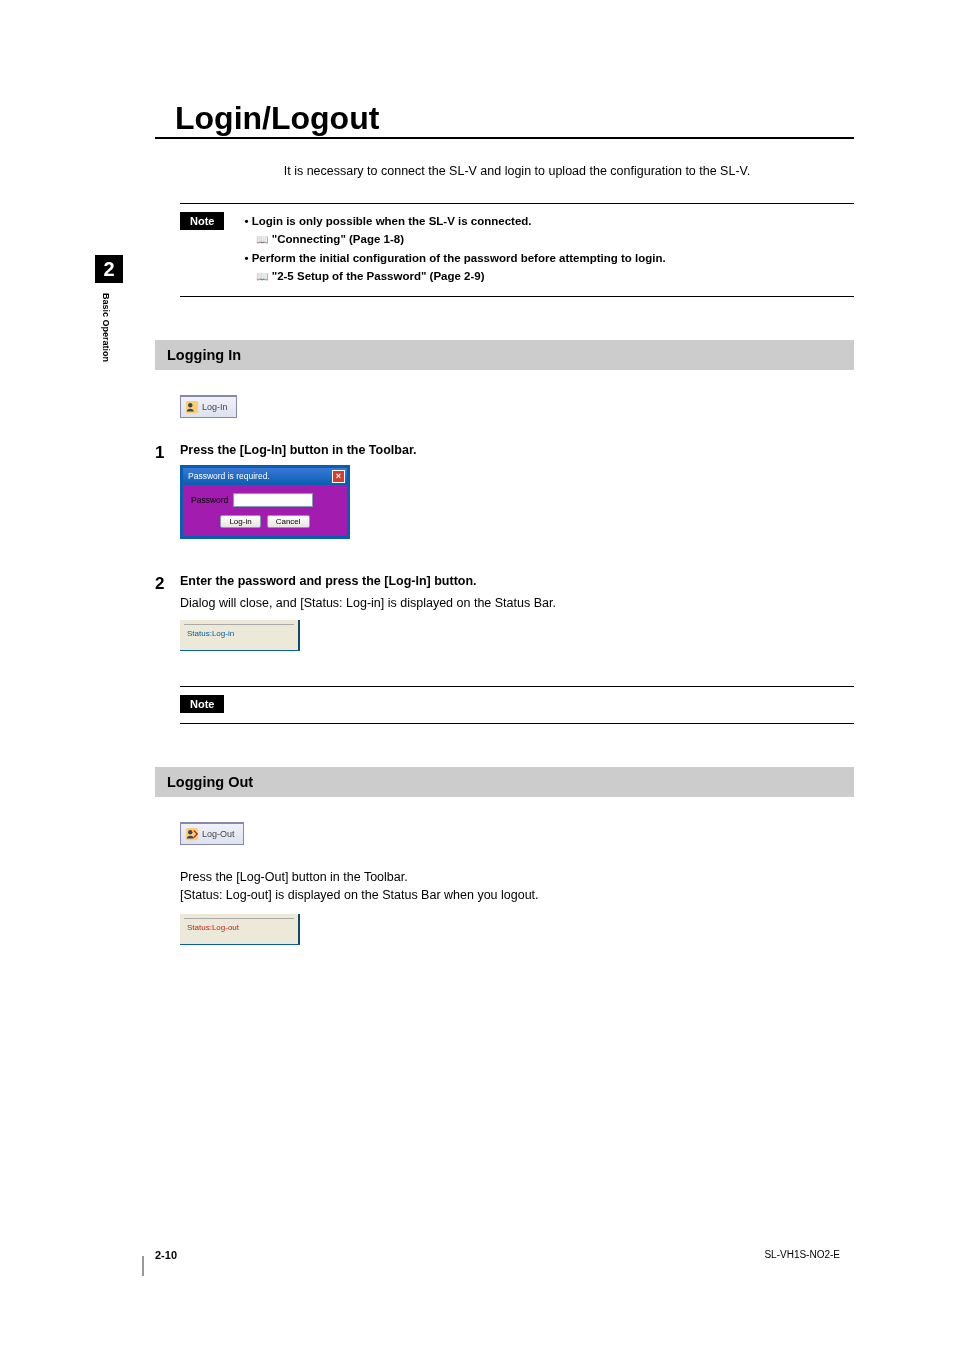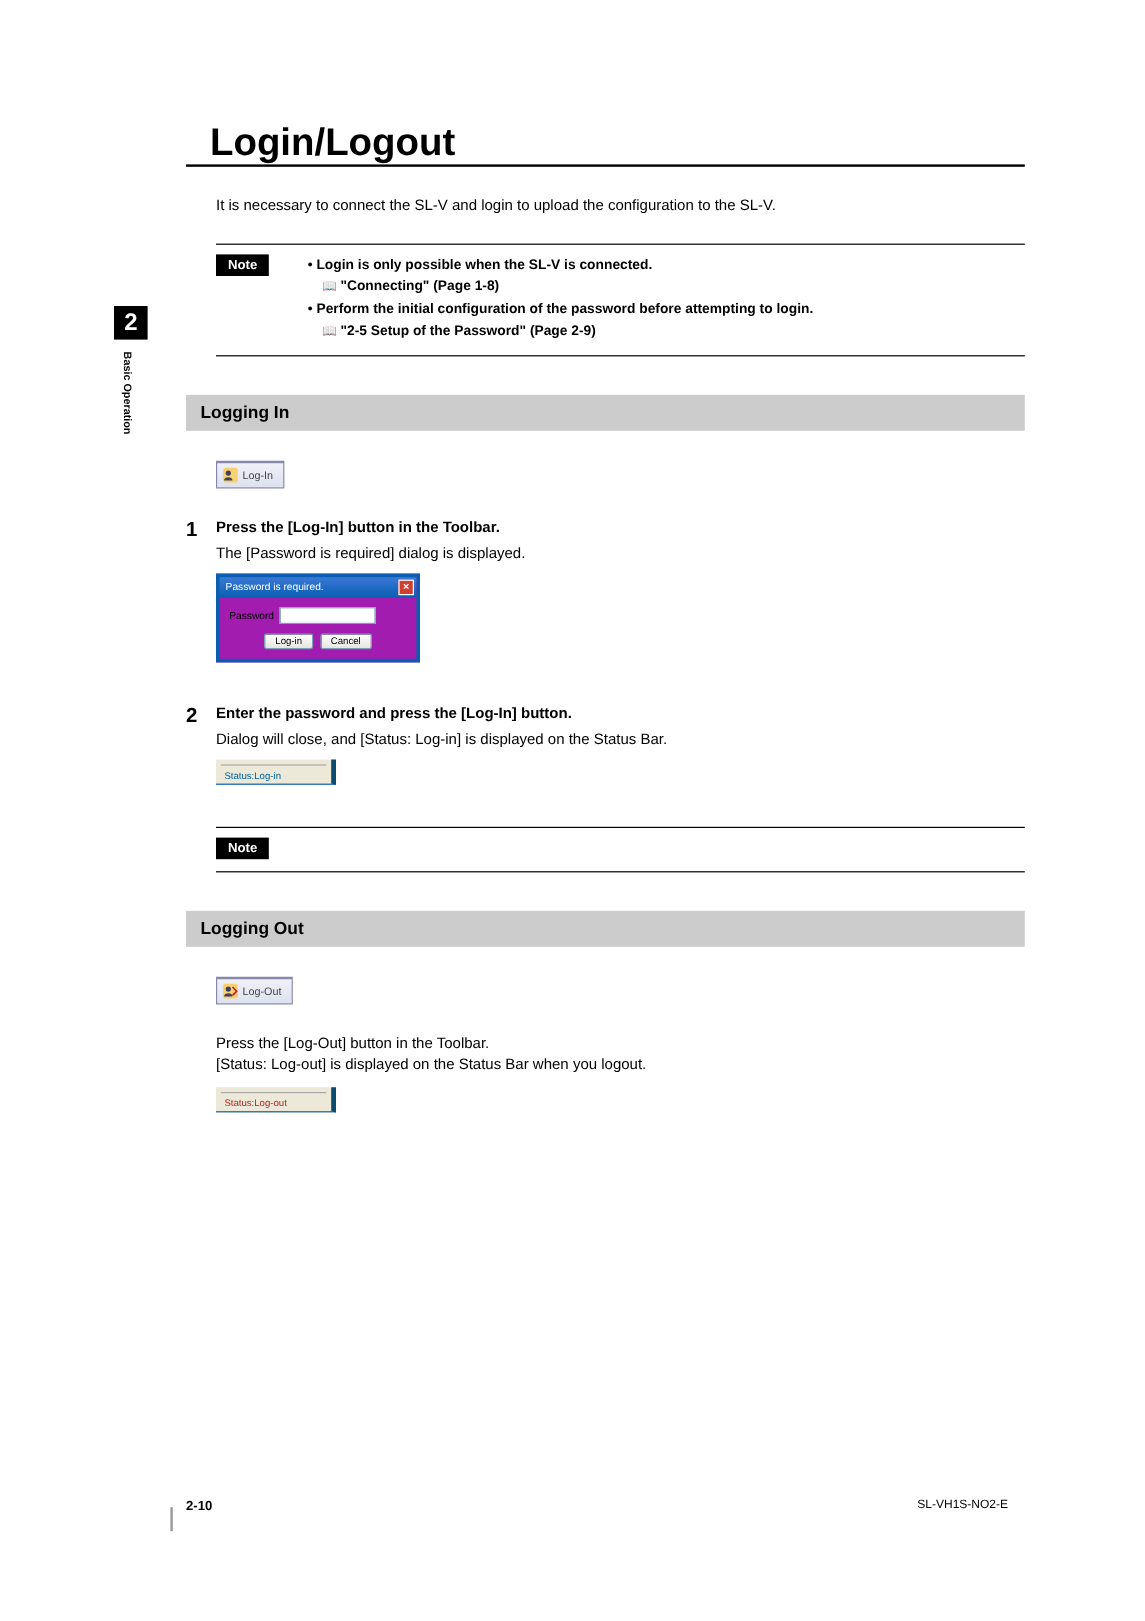--- a/index.html
+++ b/index.html
@@ -63,29 +63,29 @@
       font-size: 32px;
       font-weight: bold;
       padding-left: 20px;
       display: flex;
       align-items: center;
     }
     .intro-text {
       font-size: 12.5px;
       margin-bottom: 25px;
       padding-left: 25px;
+      text-align: center;
     }
     .note-block {
       display: flex;
       border-top: 1px solid #000;
       border-bottom: 1px solid #000;
       padding: 8px 0 10px 0;
-      margin-bottom: 32px;
+      margin-bottom: 43px;
       margin-left: 25px;
-      gap: 12px;
     }
     .note-badge {
       background: #000;
       color: #fff;
       font-size: 11px;
       font-weight: bold;
       padding: 3px 10px;
       height: fit-content;
       margin-right: 20px;
     }
@@ -204,24 +204,24 @@
       gap: 6px;
     }
     .dialog-mock .btn {
       border: 1px solid #7f9db9;
       background: linear-gradient(#fefefe, #e6e6e0);
       padding: 1px 8px;
       font-size: 8px;
       border-radius: 2px;
     }
     .status-mock {
-      border-right: 4px solid #0c4a6e;
+      border-right: 2px solid #0c4a6e;
       border-bottom: 1px solid #0a5eb0;
-      width: 100px;
-      padding: 4px 4px 0 4px;
+      width: 120px;
+      padding: 4px 4px 10px 4px;
       font-size: 8px;
       background: #ece9d8;
       margin-bottom: 25px;
     }
     .status-mock .inner {
       border-top: 1px solid #aaa;
       padding: 4px 3px 2px 3px;
       color: #0060a0;
     }
     .status-mock.red .inner {
@@ -288,21 +288,20 @@
           <path d="M2 13 C2 9 10 9 10 13 Z" fill="#404060"></path>
         </svg>
     </span>
     <span>Log-In</span>
   </div>
 
   <div class="step">
     <div class="step-num">1</div>
     <div class="step-body">
       <div class="step-title">Press the [Log-In] button in the Toolbar.</div>
-      <div class="step-desc">The [Password is required] dialog is displayed.</div>
 
       <div class="dialog-mock">
         <div class="titlebar">
           <span>Password is required.</span>
           <span class="close-x">×</span>
         </div>
         <div class="body">
           <div class="row">
             <span>Password</span>
             <span class="field"></span>

